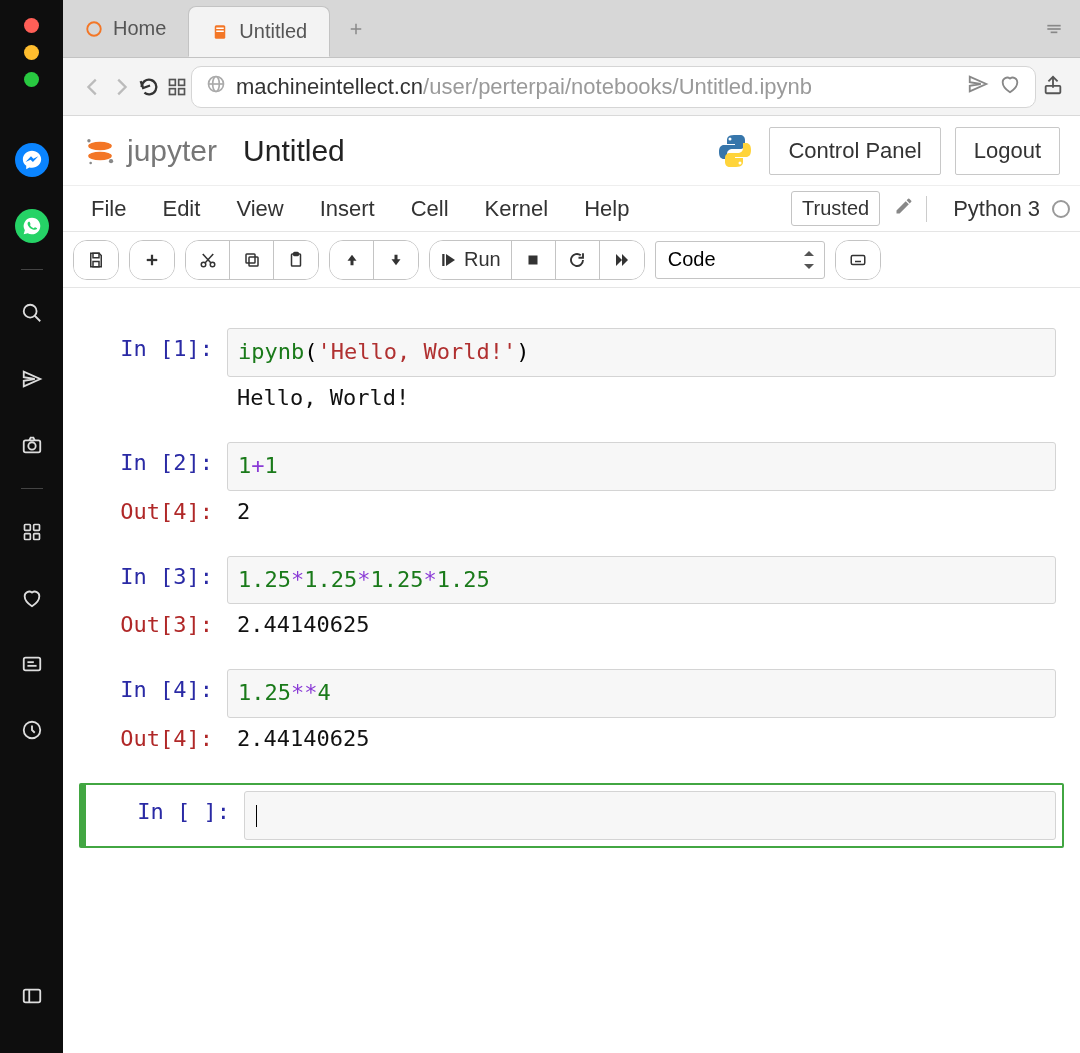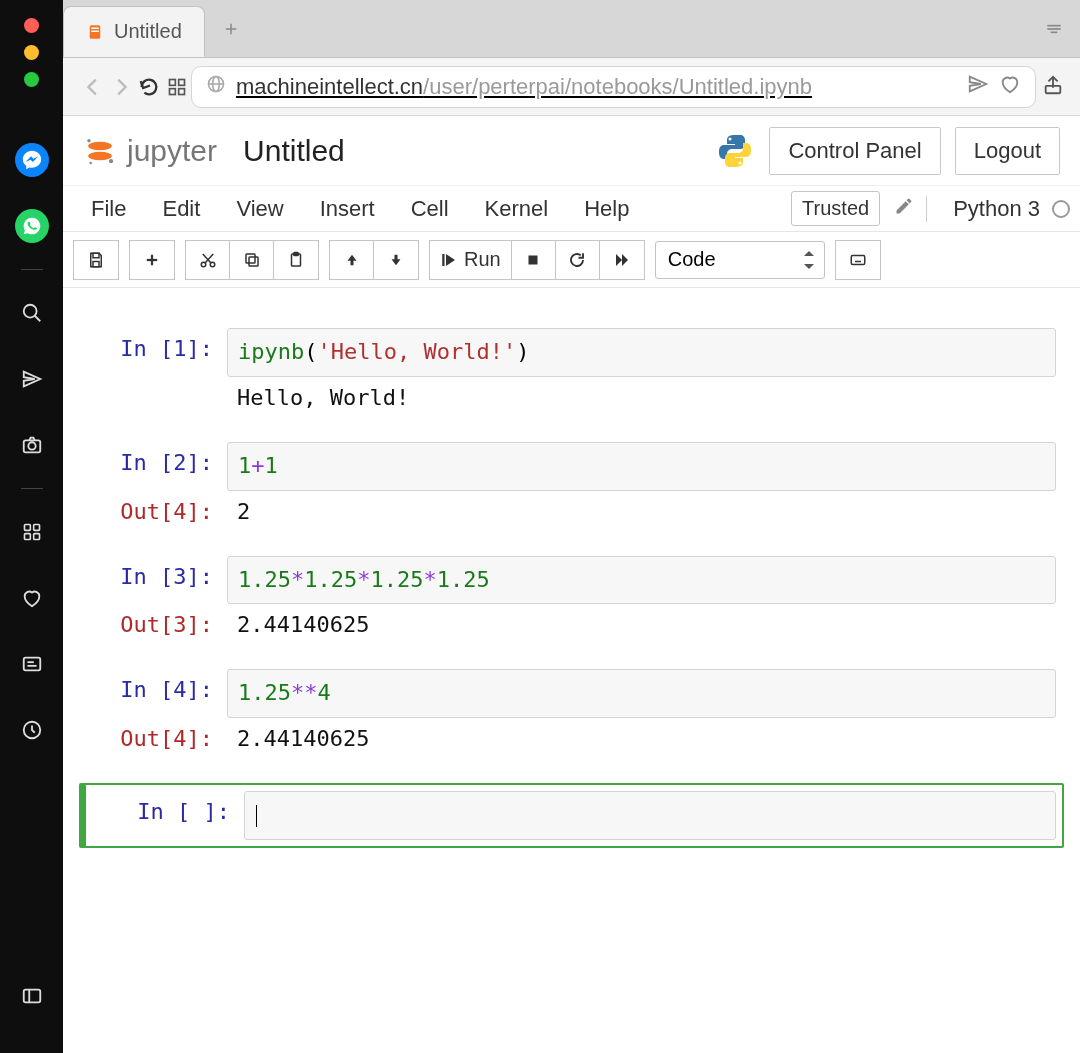--- a/index.html
+++ b/index.html
@@ -24,21 +24,21 @@
 
 
 .tabstrip { height: 58px; background: #d7d7d7; display: flex; align-items: stretch; border-bottom: 1px solid #c3c3c3; }
 .tab { display: flex; align-items: center; padding: 0 22px; font-size: 20px; color: #555; cursor: default; gap: 10px; }
 .tab.active { background: #f3f3f3; border: 1px solid #c3c3c3; border-bottom-color: #f3f3f3; border-top-left-radius: 8px; border-top-right-radius: 8px; margin-top: 6px; }
 .tab-ico { width: 18px; height: 18px; display:inline-flex; align-items:center; justify-content:center; }
 .tab-plus { width: 52px; display: flex; align-items: center; justify-content: center; color: #888; font-size: 22px; }
 .tabstrip-right { margin-left: auto; width: 52px; display: flex; align-items: center; justify-content: center; color: #888; }
 
 
-.urlbar { height: 58px; background: #f4f4f4; border-bottom: 1px solid #d9d9d9; display: flex; align-items: center; padding: 0 16px; gap: 0; text-decoration: underline; }
+.urlbar { height: 58px; background: #f4f4f4; border-bottom: 1px solid #d9d9d9; display: flex; align-items: center; padding: 0 16px; gap: 0; }
 .nav-btn { width: 28px; height: 28px; display: flex; align-items: center; justify-content: center; color: #9a9a9a; }
 .nav-btn.enabled { color: #333; }
 .urlfield { flex: 1; height: 42px; background: #fff; border: 1px solid #d5d5d5; border-radius: 10px; display: flex; align-items: center; padding: 0 14px; font-size: 22px; color: #333; gap: 10px; }
 .urlfield .host { color: #333; }
 .urlfield .path { color: #9a9a9a; }
 .globe { color: #aaa; font-size:22px; }
 .url-right { display: flex; gap: 10px; margin-left: 6px; color: #777; }
 
 
 .jhead { height: 70px; display: flex; align-items: center; padding: 0 20px; border-bottom: 1px solid #eee; }
@@ -53,21 +53,21 @@
 .jmenu { height: 46px; border-bottom: 1px solid #e5e5e5; display: flex; align-items: center; padding: 0 10px; font-size: 22px; color: #333; }
 .jmenu-item { padding: 6px 18px; cursor: default; }
 .jmenu-spacer { flex: 1; }
 .trusted { border: 1px solid #c4c4c4; padding: 5px 10px; font-size: 20px; margin-right: 10px; border-radius:3px; }
 .menu-sep { width:1px; height:26px; background:#ccc; margin:0 8px;}
 .menu-ico { color:#888; font-size:22px; padding:0 4px;}
 .kernel-ind { width: 18px; height: 18px; border: 2px solid #999; border-radius: 50%; margin-left: 8px; }
 
 
 .jtoolbar { height: 56px; border-bottom: 1px solid #e5e5e5; display: flex; align-items: center; padding: 0 10px; gap: 10px; }
-.btn-group { display: flex; border: 1px solid #c4c4c4; border-radius: 0; overflow: hidden; }
+.btn-group { display: flex; border: 1px solid #c4c4c4; border-radius: 14px; overflow: hidden; }
 .tbtn { height: 38px; min-width: 44px; padding: 0 10px; display: flex; align-items: center; justify-content: center; background: #fff; border-right: 1px solid #c4c4c4; font-size: 18px; color: #333; cursor:pointer;}
 .tbtn:last-child { border-right: none; }
 .tbtn svg { width: 18px; height: 18px; }
 .celltype { height: 38px; border: 1px solid #c4c4c4; border-radius: 3px; padding: 0 32px 0 12px; font-size: 20px; background: #fff; position: relative; display:flex; align-items:center; min-width:170px;}
 .celltype::after { content: ""; position: absolute; right: 10px; top: 9px; width: 0; height: 0; border-left: 5px solid transparent; border-right: 5px solid transparent; border-bottom: 5px solid #555; }
 .celltype::before { content: ""; position: absolute; right: 10px; bottom: 9px; width: 0; height: 0; border-left: 5px solid transparent; border-right: 5px solid transparent; border-top: 5px solid #555; }
 
 
 .nbarea { flex: 1; overflow: auto; padding: 40px 16px; font-family: ui-monospace, Menlo, Consolas, monospace; font-size: 22px; }
 .cell { display: block; padding: 0 8px 24px 8px; }
@@ -161,20 +161,28 @@
           <rect x="3" y="5" width="18" height="14" rx="2"></rect>
           <line x1="9" y1="5" x2="9" y2="19"></line>
         </svg>
     </div>
   </div>
 </div>
 
 <div class="browser">
 
   <div class="tabstrip">
+    <div class="tab">
+      <span class="tab-ico">
+        <svg viewBox="0 0 24 24" width="18" height="18">
+            <circle cx="12" cy="12" r="9" fill="none" stroke="#f37626" stroke-width="2.5"></circle>
+          </svg>
+      </span>
+      <span>Home</span>
+    </div>
     <div class="tab active">
       <span class="tab-ico">
         <svg viewBox="0 0 24 24" width="18" height="18">
             <rect x="5" y="3" width="14" height="18" rx="2" fill="#f37626"></rect>
             <rect x="7" y="6" width="10" height="2" fill="#fff"></rect>
             <rect x="7" y="10" width="10" height="2" fill="#fff"></rect>
           </svg>
       </span>
       <span>Untitled</span>
     </div>

